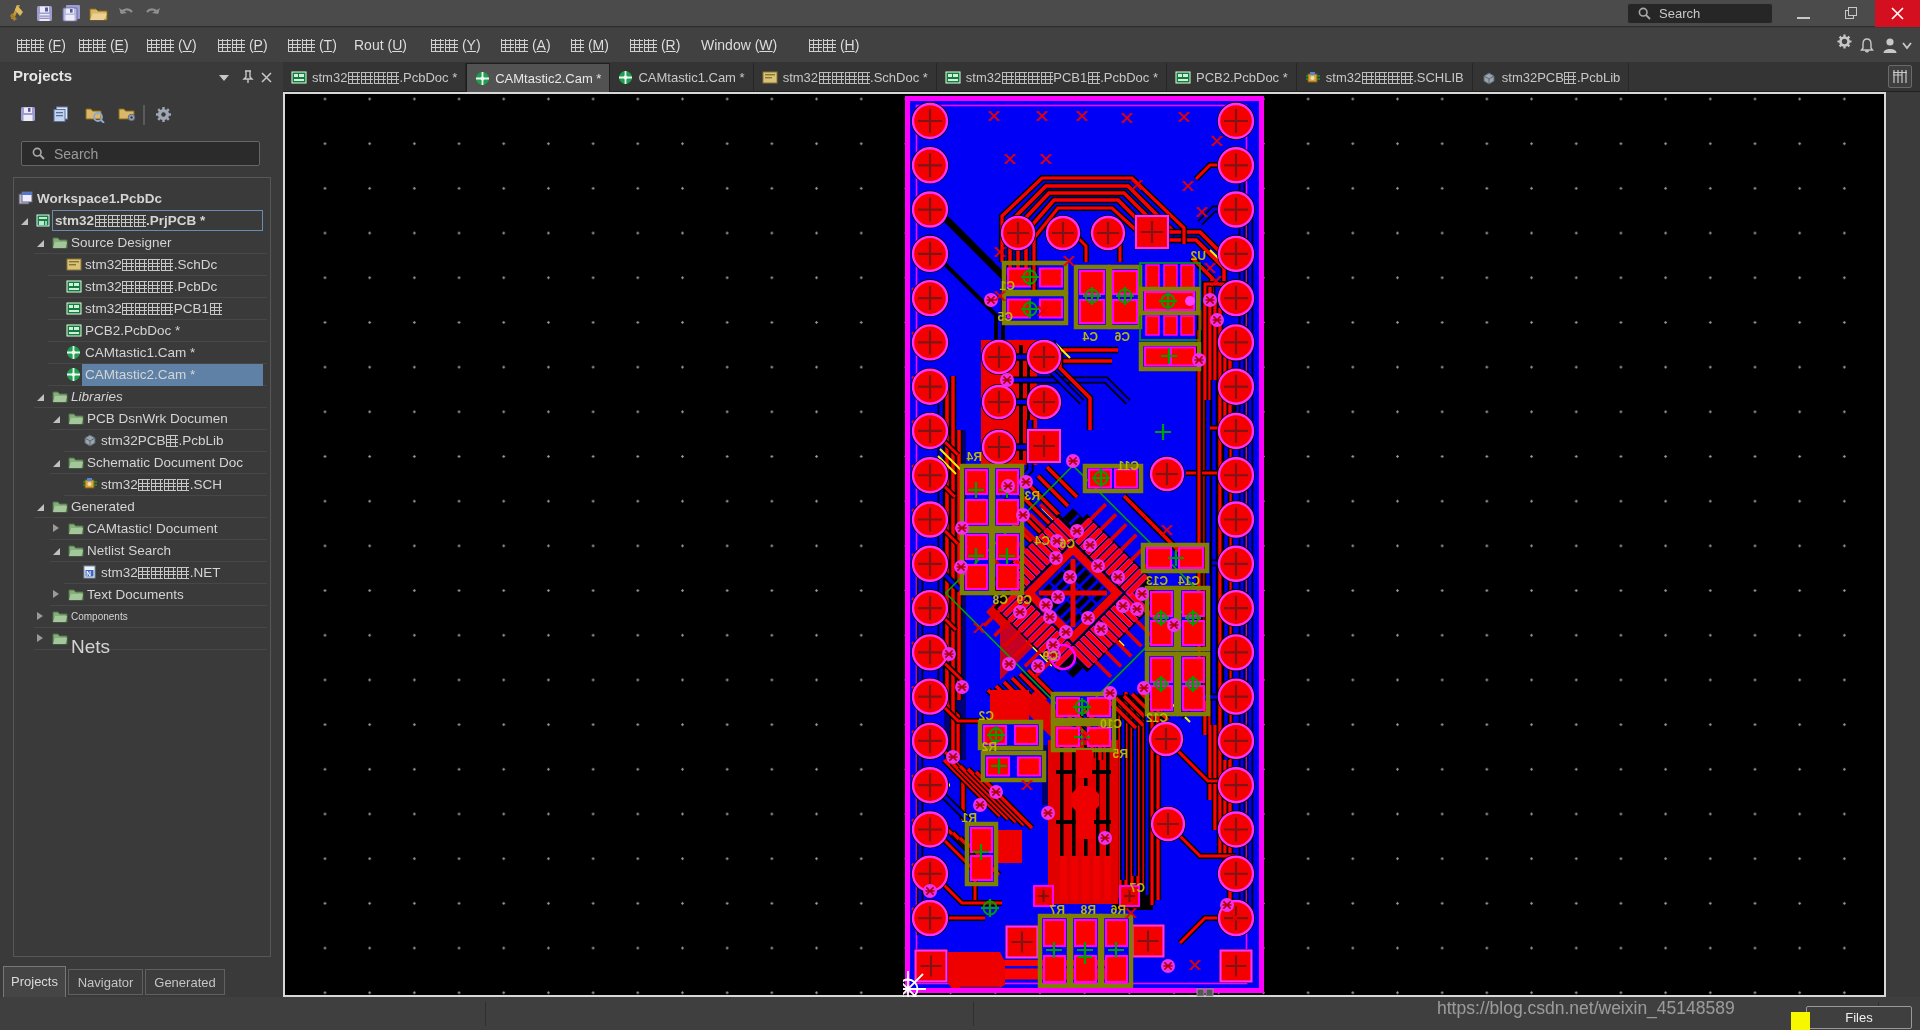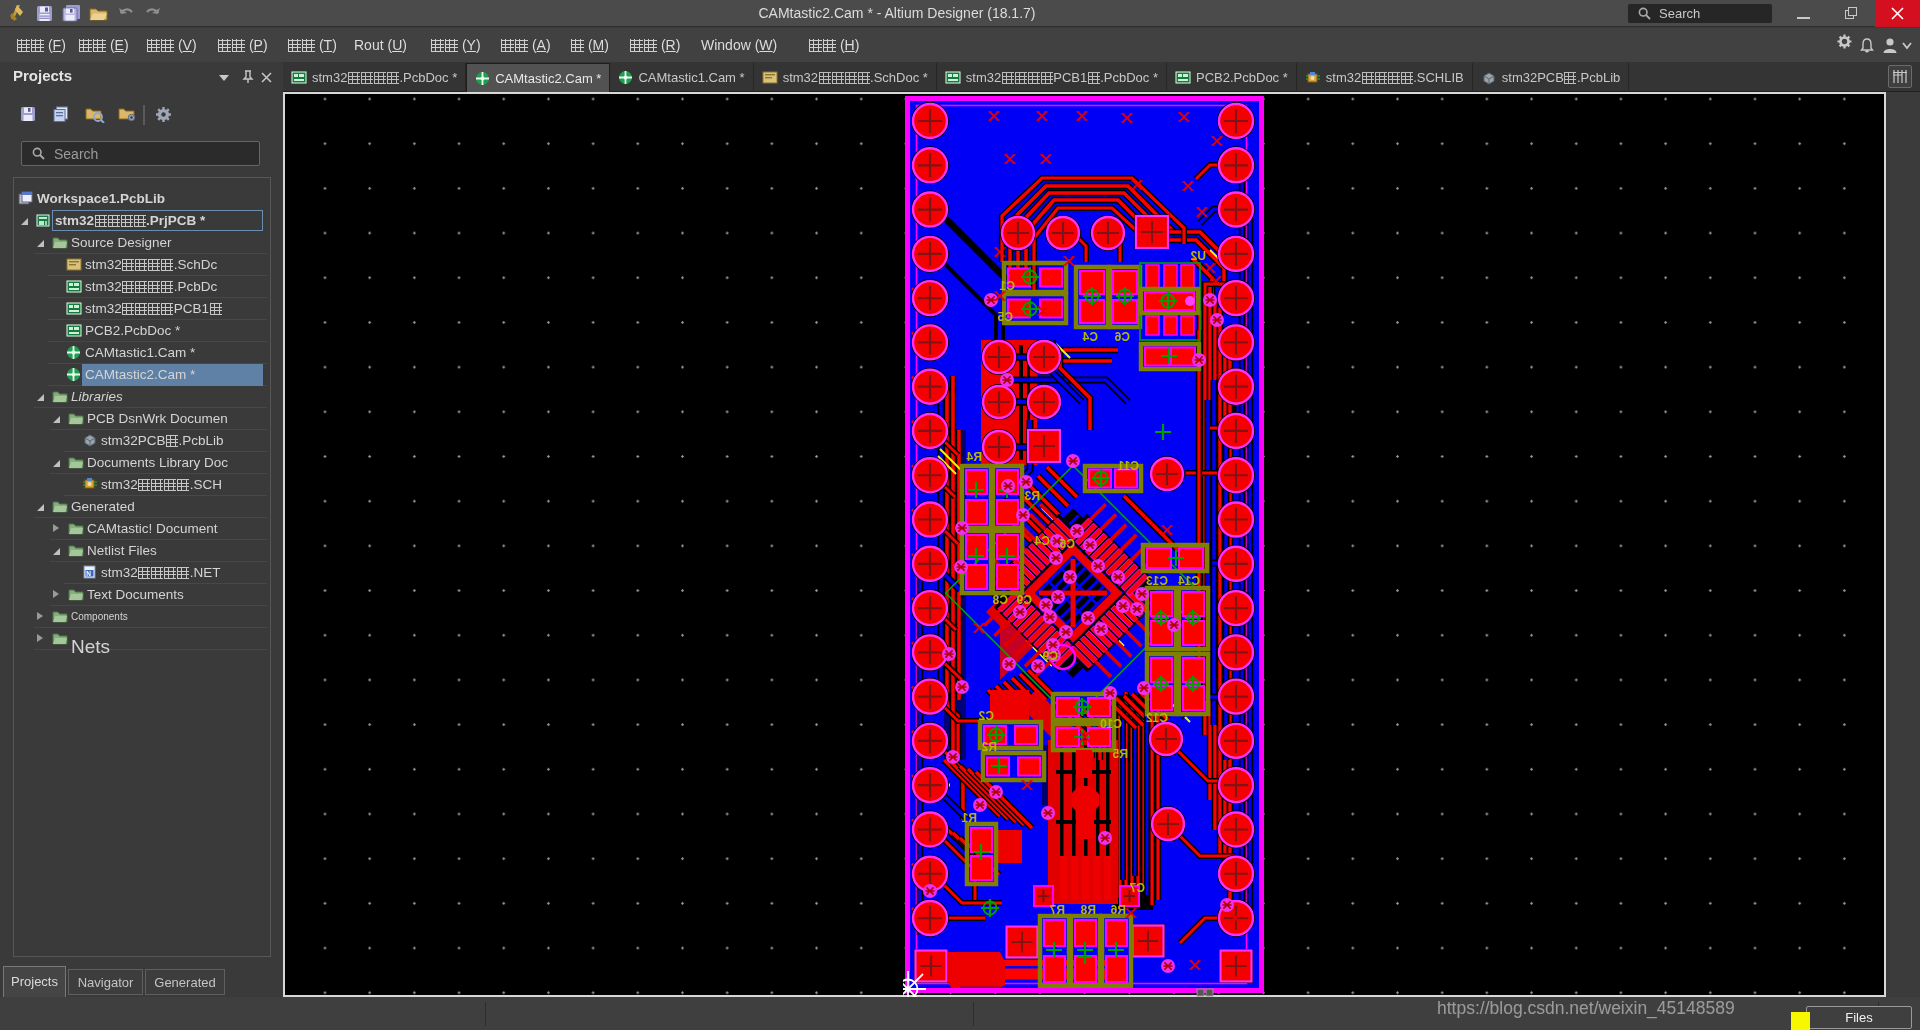--- a/index.html
+++ b/index.html
@@ -34,21 +34,20 @@
         <path d="M1,14 L4,7.5 L18,7.5 L15,14 Z" fill="#EBD294"></path>
       </svg></div>
  <div style="position:absolute;left:117px;top:6px"><svg width="18" height="15" viewBox="0 0 18 15" style="">
         <path d="M4,7 C6,3 12,2 15,6" fill="none" stroke="#8F8F8F" stroke-width="2.2"></path>
         <path d="M2,2 L4,8 L10,7 Z" fill="#8F8F8F"></path>
       </svg></div>
  <div style="position:absolute;left:144px;top:6px"><svg width="18" height="15" viewBox="0 0 18 15" style="">
         <path d="M14,7 C12,3 6,2 3,6" fill="none" stroke="#8F8F8F" stroke-width="2.2"></path>
         <path d="M16,2 L14,8 L8,7 Z" fill="#8F8F8F"></path>
       </svg></div>
- <div style="position:absolute;left:0;width:1794px;top:5px;text-align:center;color:#DCDCDC;font-size:14px">CAMtastic2.Cam * - Altium Designer (18.1.7)</div>
  <div style="position:absolute;left:1627px;top:3px;width:146px;height:21px;background:#262626;border:1px solid #4A4A4A;border-radius:3px;display:flex;align-items:center;padding-left:10px;gap:8px">
       <svg width="13" height="13" viewBox="0 0 13 13" style="flex:0 0 auto">
         <circle cx="5.2" cy="5.2" r="3.8" fill="none" stroke="#A9A9A9" stroke-width="1.6"></circle>
         <line x1="8" y1="8" x2="12" y2="12" stroke="#A9A9A9" stroke-width="1.8"></line>
       </svg>
       <span style="color:#C9C9C9;font-size:13px">Search</span>
     </div>
  <div style="position:absolute;left:1797px;top:17px;width:13px;height:2px;background:#C8C8C8"></div>
  <div style="position:absolute;left:1845px;top:10px;width:9px;height:9px;border:1.5px solid #C8C8C8;background:#4B4B4B"></div>
  <div style="position:absolute;left:1848px;top:7px;width:9px;height:9px;border:1.5px solid #C8C8C8;background:#4B4B4B"></div>
@@ -208,21 +207,21 @@
       </svg>
       <span style="color:#9B9B9B;font-size:14px">Search</span>
     </div>
  <div style="position:absolute;left:13px;top:115px;width:258px;height:780px;border:1px solid #575757"></div>
  <div style="position:absolute;left:0;top:-62px;width:283px;height:1030px">
       <div style="position:absolute;left:18px;top:191px;width:18px;height:16px"><svg width="16" height="14" viewBox="0 0 16 14" style="">
           <rect x="1" y="3" width="10" height="10" fill="#BBBBDD" stroke="#555"></rect>
           <rect x="4" y="1" width="10" height="10" fill="#EEF" stroke="#667"></rect>
           <rect x="4" y="1" width="10" height="3" fill="#5577CC"></rect>
         </svg></div>
-      <div style="position:absolute;left:37px;top:191px;height:16px;line-height:16px;color:#D4D4D4;font-size:13.5px;white-space:nowrap;font-weight:bold;">Workspace1.PcbLib</div>
+      <div style="position:absolute;left:37px;top:191px;height:16px;line-height:16px;color:#D4D4D4;font-size:13.5px;white-space:nowrap;font-weight:bold;">Workspace1.PcbDc</div>
       <div style="position:absolute;left:21px;top:218px;width:0;height:0;border-left:7px solid transparent;border-bottom:7px solid #C0C0C0;"></div>
       <div style="position:absolute;left:36px;top:213px;width:18px;height:16px"><svg width="16" height="14" viewBox="0 0 16 14" style="">
           <rect x="1" y="2" width="12" height="11" fill="#1E7A45" stroke="#CFE"></rect>
           <rect x="3" y="4" width="8" height="2" fill="#BFE8CF"></rect>
           <rect x="3" y="8" width="5" height="4" fill="#BFE8CF"></rect>
           <rect x="9" y="8" width="2" height="4" fill="#8FD8AF"></rect>
         </svg></div>
       <div style="position:absolute;left:52px;top:210px;right:20px;height:21px;border:1px solid #6A8CB0"></div>
       <div style="position:absolute;left:55px;top:213px;height:16px;line-height:16px;color:#D4D4D4;font-size:13.5px;white-space:nowrap;font-weight:bold;">stm32<i class="cj" style="width:12px;height:12px"></i><i class="cj" style="width:12px;height:12px"></i><i class="cj" style="width:12px;height:12px"></i><i class="cj" style="width:12px;height:12px"></i>.PrjPCB *</div>
       <div style="position:absolute;left:34px;top:253px;right:16px;height:1px;background:#474747"></div>
@@ -297,21 +296,21 @@
           <path d="M3,5 L8,2 L13,5 L13,10 L8,13 L3,10 Z" fill="#9AA4AE" stroke="#5C666E"></path>
           <path d="M3,5 L8,8 L13,5 M8,8 L8,13" fill="none" stroke="#5C666E"></path>
         </svg></div>
       <div style="position:absolute;left:101px;top:433px;height:16px;line-height:16px;color:#D4D4D4;font-size:13.5px;white-space:nowrap;">stm32PCB<i class="cj" style="width:12px;height:12px"></i>.PcbLib</div>
       <div style="position:absolute;left:50px;top:473px;right:16px;height:1px;background:#474747"></div>
       <div style="position:absolute;left:53px;top:460px;width:0;height:0;border-left:7px solid transparent;border-bottom:7px solid #C0C0C0;"></div>
       <div style="position:absolute;left:68px;top:455px;width:18px;height:16px"><svg width="16" height="13" viewBox="0 0 16 13" style="">
           <path d="M1,2 L6,2 L7.5,4 L15,4 L15,12 L1,12 Z" fill="#85AE7C" stroke="#4E7247" stroke-width="1"></path>
           <path d="M1,12 L3,6 L15,6 L13.5,12 Z" fill="#A3C79A"></path>
         </svg></div>
-      <div style="position:absolute;left:87px;top:455px;height:16px;line-height:16px;color:#D4D4D4;font-size:13.5px;white-space:nowrap;">Documents Library Doc</div>
+      <div style="position:absolute;left:87px;top:455px;height:16px;line-height:16px;color:#D4D4D4;font-size:13.5px;white-space:nowrap;">Schematic Document Doc</div>
       <div style="position:absolute;left:64px;top:495px;right:16px;height:1px;background:#474747"></div>
       <div style="position:absolute;left:82px;top:477px;width:18px;height:16px"><svg width="16" height="14" viewBox="0 0 16 14" style="">
           <rect x="3" y="3" width="9" height="8" fill="#D9A33C" stroke="#7A5A14"></rect>
           <rect x="5" y="1" width="5" height="3" fill="#4C86D8"></rect>
           <path d="M1,5 H3 M1,8 H3 M12,5 H15 M12,8 H15" stroke="#2E8B2E" stroke-width="1.6"></path>
           <circle cx="7.5" cy="7" r="2" fill="#F2E0A8"></circle>
         </svg></div>
       <div style="position:absolute;left:101px;top:477px;height:16px;line-height:16px;color:#D4D4D4;font-size:13.5px;white-space:nowrap;">stm32<i class="cj" style="width:12px;height:12px"></i><i class="cj" style="width:12px;height:12px"></i><i class="cj" style="width:12px;height:12px"></i><i class="cj" style="width:12px;height:12px"></i>.SCH</div>
       <div style="position:absolute;left:34px;top:517px;right:16px;height:1px;background:#474747"></div>
       <div style="position:absolute;left:37px;top:504px;width:0;height:0;border-left:7px solid transparent;border-bottom:7px solid #C0C0C0;"></div>
@@ -326,21 +325,21 @@
           <path d="M1,2 L6,2 L7.5,4 L15,4 L15,12 L1,12 Z" fill="#85AE7C" stroke="#4E7247" stroke-width="1"></path>
           <path d="M1,12 L3,6 L15,6 L13.5,12 Z" fill="#A3C79A"></path>
         </svg></div>
       <div style="position:absolute;left:87px;top:521px;height:16px;line-height:16px;color:#D4D4D4;font-size:13.5px;white-space:nowrap;">CAMtastic! Document</div>
       <div style="position:absolute;left:50px;top:561px;right:16px;height:1px;background:#474747"></div>
       <div style="position:absolute;left:53px;top:548px;width:0;height:0;border-left:7px solid transparent;border-bottom:7px solid #C0C0C0;"></div>
       <div style="position:absolute;left:68px;top:543px;width:18px;height:16px"><svg width="16" height="13" viewBox="0 0 16 13" style="">
           <path d="M1,2 L6,2 L7.5,4 L15,4 L15,12 L1,12 Z" fill="#85AE7C" stroke="#4E7247" stroke-width="1"></path>
           <path d="M1,12 L3,6 L15,6 L13.5,12 Z" fill="#A3C79A"></path>
         </svg></div>
-      <div style="position:absolute;left:87px;top:543px;height:16px;line-height:16px;color:#D4D4D4;font-size:13.5px;white-space:nowrap;">Netlist Files</div>
+      <div style="position:absolute;left:87px;top:543px;height:16px;line-height:16px;color:#D4D4D4;font-size:13.5px;white-space:nowrap;">Netlist Search</div>
       <div style="position:absolute;left:64px;top:583px;right:16px;height:1px;background:#474747"></div>
       <div style="position:absolute;left:82px;top:565px;width:18px;height:16px"><svg width="15" height="14" viewBox="0 0 15 14" style="">
           <rect x="2" y="1" width="11" height="12" fill="#EDF1F8" stroke="#7C8CA8"></rect>
           <rect x="3.5" y="5" width="8" height="6.5" fill="#3C66C4"></rect>
           <text x="4.3" y="10.6" font-size="6.5" fill="#FFF" font-family="Liberation Sans" font-weight="bold">N</text>
         </svg></div>
       <div style="position:absolute;left:101px;top:565px;height:16px;line-height:16px;color:#D4D4D4;font-size:13.5px;white-space:nowrap;">stm32<i class="cj" style="width:12px;height:12px"></i><i class="cj" style="width:12px;height:12px"></i><i class="cj" style="width:12px;height:12px"></i><i class="cj" style="width:12px;height:12px"></i>.NET</div>
       <div style="position:absolute;left:50px;top:605px;right:16px;height:1px;background:#474747"></div>
       <div style="position:absolute;left:53px;top:590px;width:0;height:0;border-top:4.5px solid transparent;border-bottom:4.5px solid transparent;border-left:6px solid #9A9A9A;"></div>
       <div style="position:absolute;left:68px;top:587px;width:18px;height:16px"><svg width="16" height="13" viewBox="0 0 16 13" style="">

